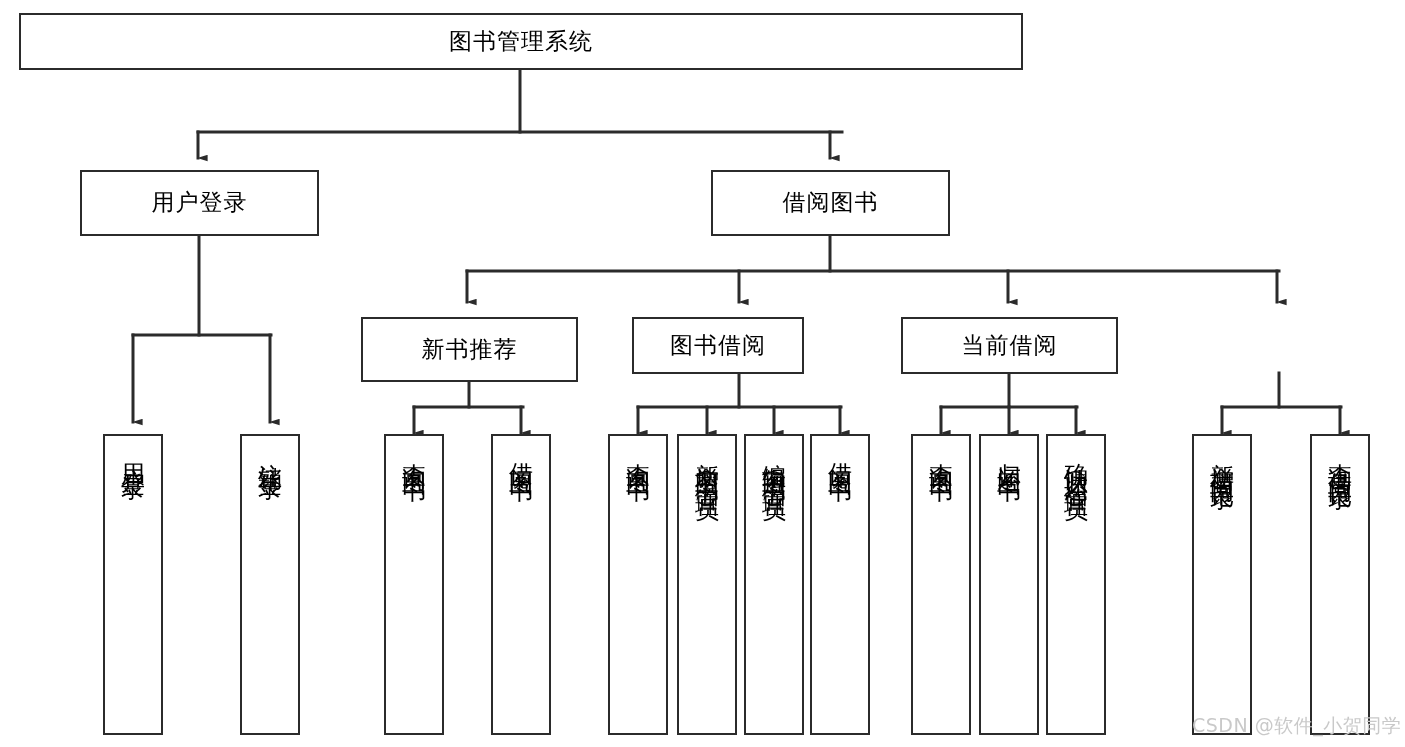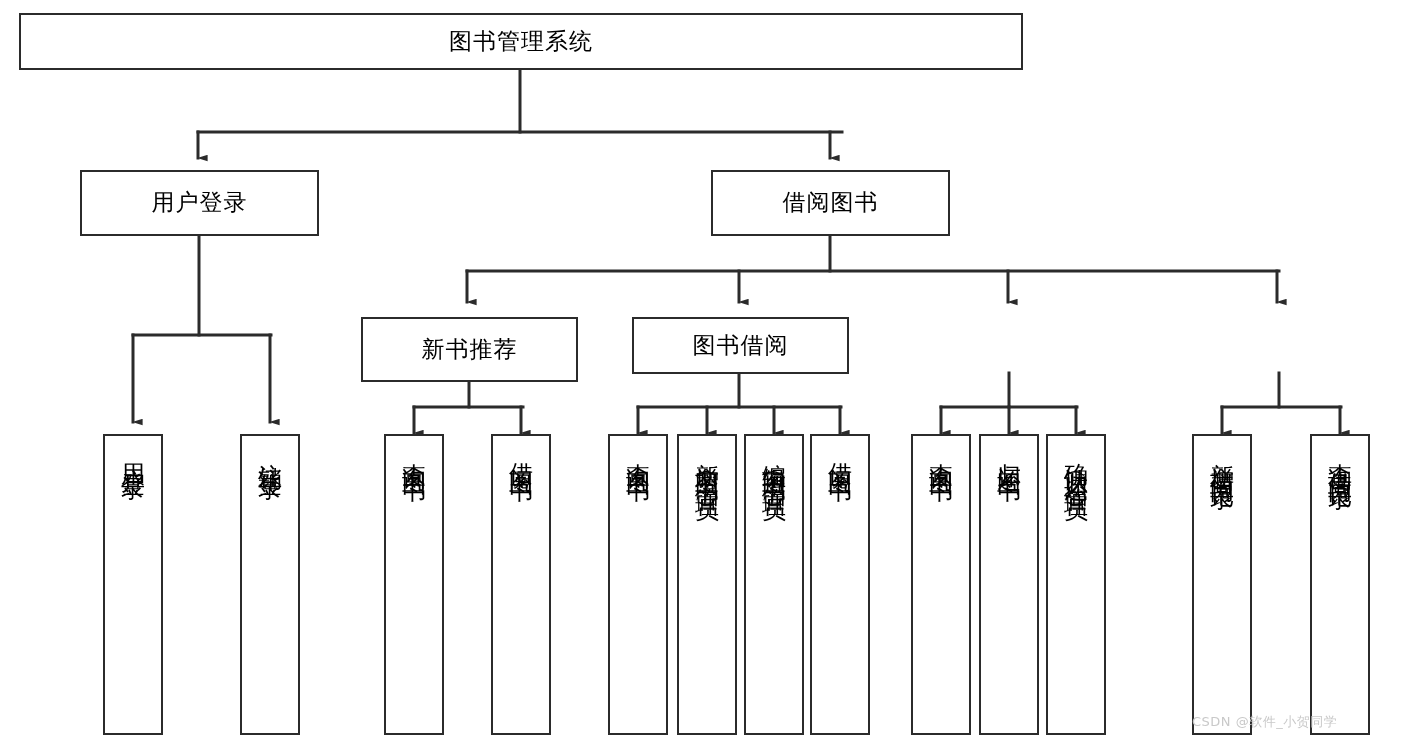--- a/index.html
+++ b/index.html
@@ -62,21 +62,21 @@
     text-orientation: upright;
     font-size: 24px;
     letter-spacing: 5px;
     line-height: 1;
     text-align: left;
   }
   .watermark {
     position: absolute;
     left: 1192px;
     top: 713px;
-    font-size: 13px;
+    font-size: 19px;
     color: #c9c9c9;
     white-space: nowrap;
     letter-spacing: 0.5px;
     user-select: none;
   }
 </style>
 </head>
 <body>
 
 <div id="diagram-root">
@@ -138,22 +138,25 @@
   <div class="node horizontal" style="left:80px; top:170px; width:239px; height:66px;">
     <span class="label">用户登录</span>
   </div>
   <div class="node horizontal" style="left:711px; top:170px; width:239px; height:66px;">
     <span class="label">借阅图书</span>
   </div>
 
   <div class="node horizontal" style="left:361px; top:317px; width:217px; height:65px;">
     <span class="label">新书推荐</span>
   </div>
-  <div class="node horizontal" style="left:632px; top:317px; width:217px; height:57px;">
+  <div class="node horizontal" style="left:632px; top:317px; width:172px; height:57px;">
     <span class="label">图书借阅</span>
+  </div>
+  <div class="node horizontal" style="left:901px; top:317px; width:217px; height:57px;">
+    <span class="label">当前借阅</span>
   </div>
 
   <div class="node vertical" style="left:103px; top:434px; width:60px; height:301px;">
     <span class="label">用户登录</span>
   </div>
   <div class="node vertical" style="left:240px; top:434px; width:60px; height:301px;">
     <span class="label">注销登录</span>
   </div>
 
   <div class="node vertical" style="left:384px; top:434px; width:60px; height:301px;">

